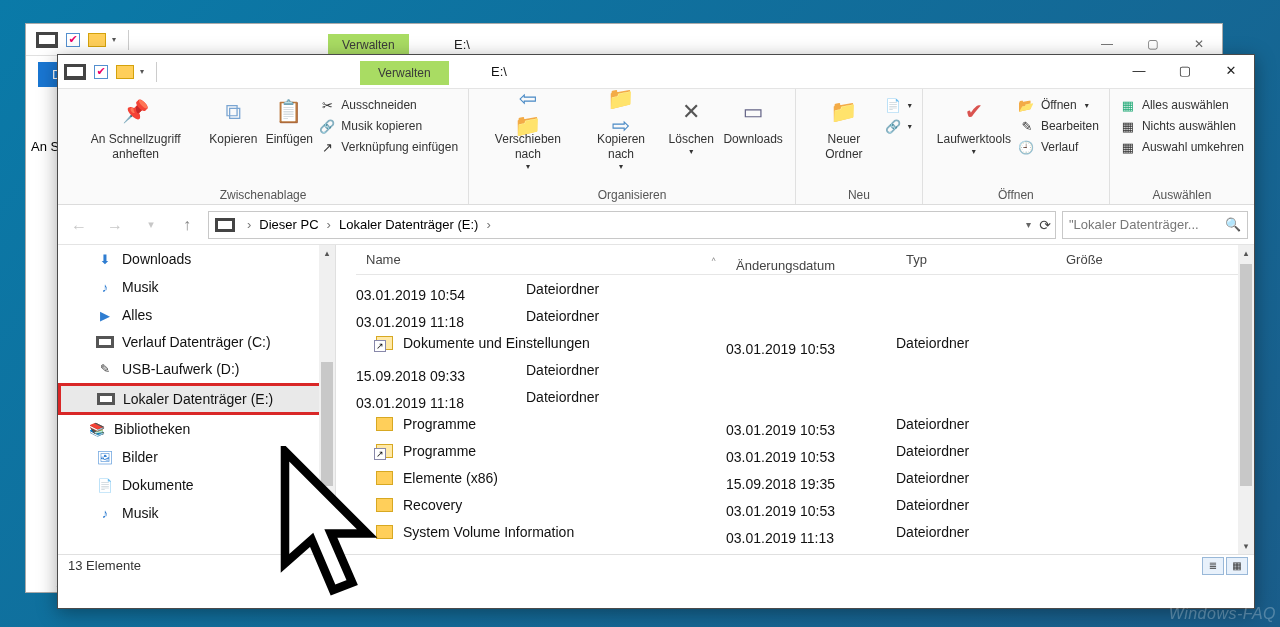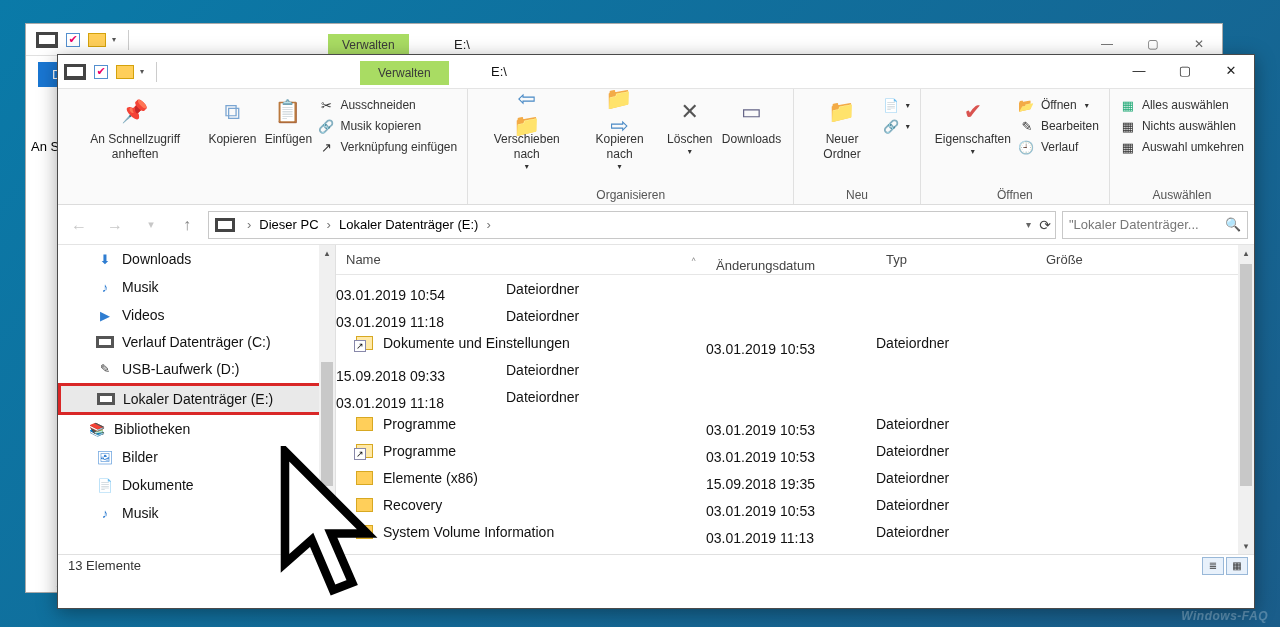--- a/index.html
+++ b/index.html
@@ -89,21 +89,21 @@
 .si.usb { color:#333; font-size:12px; }
 .si.lib { color:#2f7dd1; }
 .si.pic { color:#2f7dd1; } .si.doc { color:#2f7dd1; }
 .sbitem.hl { border:3px solid #d92727; background:#e9e9e9; padding-left:36px; }
 .sidebar .vscroll { position:absolute; right:0; top:0; width:16px; height:100%; background:#f0f0f0; }
 .sidebar .vscroll .thumb { position:absolute; left:2px; width:12px; background:#c8c8c8; top:38%; height:40%; }
 .sidebar .vscroll .up, .sidebar .vscroll .dn { position:absolute; left:0; width:16px; height:16px; display:flex;align-items:center;justify-content:center; font-size:9px; color:#555; }
 .sidebar .vscroll .up{top:0} .sidebar .vscroll .dn{bottom:0}
 
 
-.flist { flex:1; position:relative; overflow:hidden; }
+.flist { flex:1; position:relative; overflow:hidden;padding-left:20px; }
 .fhead { display:flex; font-size:13px; color:#444; border-bottom:1px solid #e6e6e6; height:30px; align-items:center; }
 .fhead div { padding:0 10px; }
 .c-name{ width:370px; position:relative;}
 .c-name .sort{ position:absolute; right:10px; top:3px; font-size:8px; color:#888; }
 .c-date{ width:170px;margin-top:12px; }
 .c-type{ width:160px; }
 .c-size{ width:100px; }
 .frow { display:flex; font-size:14px; color:#111; height:27px; align-items:center; }
 .frow .c-name{ display:flex; align-items:center; gap:10px; padding-left:20px;}
 .fic { width:17px; height:14px; background:#ffcf5a; border:1px solid #d7a822; }
@@ -116,21 +116,21 @@
 
 
 .status { height:22px; border-top:1px solid #e0e0e0; display:flex; align-items:center; padding:0 10px; font-size:13px; color:#333; position:relative;}
 .status .views { position:absolute; right:6px; display:flex; gap:2px;}
 .status .views div{ width:22px; height:18px; border:1px solid #99b8d8; background:#e8f1fb; display:flex; align-items:center; justify-content:center; font-size:10px;}
 
 
 .cursor { position:absolute; left:278px; top:446px; pointer-events:none; }
 .cursor svg { width:110px; height:160px; }
 
-.watermark { position:absolute; right:12px; bottom:4px; font-size:12px; color:rgba(255,255,255,.25); font-style:italic; letter-spacing:.5px;font-weight:bold;}
+.watermark { position:absolute; right:4px; bottom:4px; font-size:16px; color:rgba(255,255,255,.25); font-style:italic; letter-spacing:.5px;}
 </style>
 </head>
 <body>
 
 <div class="win-back">
   <div class="qatbar">
     <div class="tb" style="border:none;width:100%;">
       <div class="appicon"></div>
       <div class="chk">✔</div>
       <div class="fld"></div>
@@ -194,20 +194,21 @@
           <div class="row">
               <span class="ri">🔗</span>
               <span>Musik kopieren</span>
             </div>
           <div class="row">
               <span class="ri">↗</span>
               <span>Verknüpfung einfügen</span>
             </div>
         </div>
       </div>
+      <div class="glabel">Zwischenablage</div>
     </div>
 
     <div class="rgroup">
       <div class="grow">
         <div class="rbtn">
           <div class="ic">⇦📁</div>
           <span>Verschieben nach</span>
             <span style="font-size:8px">▾</span>
         </div>
         <div class="rbtn">
@@ -245,21 +246,21 @@
             </div>
         </div>
       </div>
       <div class="glabel">Neu</div>
     </div>
 
     <div class="rgroup">
       <div class="grow">
         <div class="rbtn">
           <div class="ic" style="color:#d9534f">✔</div>
-          <span>Eigenschaften</span>
+          <span>Laufwerktools</span>
             <span style="font-size:8px">▾</span>
         </div>
         <div class="rlist">
           <div class="row">
               <span class="ri">📂</span>
               <span>Öffnen</span>
               <span style="font-size:8px;margin-left:2px">▾</span>
             </div>
           <div class="row">
               <span class="ri">✎</span>
@@ -321,21 +322,21 @@
       <div class="sbitem">
           <span class="si dl">⬇</span>
           <span>Downloads</span>
         </div>
         <div class="sbitem">
           <span class="si mu">♪</span>
           <span>Musik</span>
         </div>
         <div class="sbitem">
           <span class="si vi">▶</span>
-          <span>Videos</span>
+          <span>Alles</span>
         </div>
         <div class="sbitem">
           <span class="si drv"></span>
           <span>Verlauf Datenträger (C:)</span>
         </div>
         <div class="sbitem">
           <span class="si usb">✎</span>
           <span>USB-Laufwerk (D:)</span>
         </div>
         <div class="sbitem hl">

